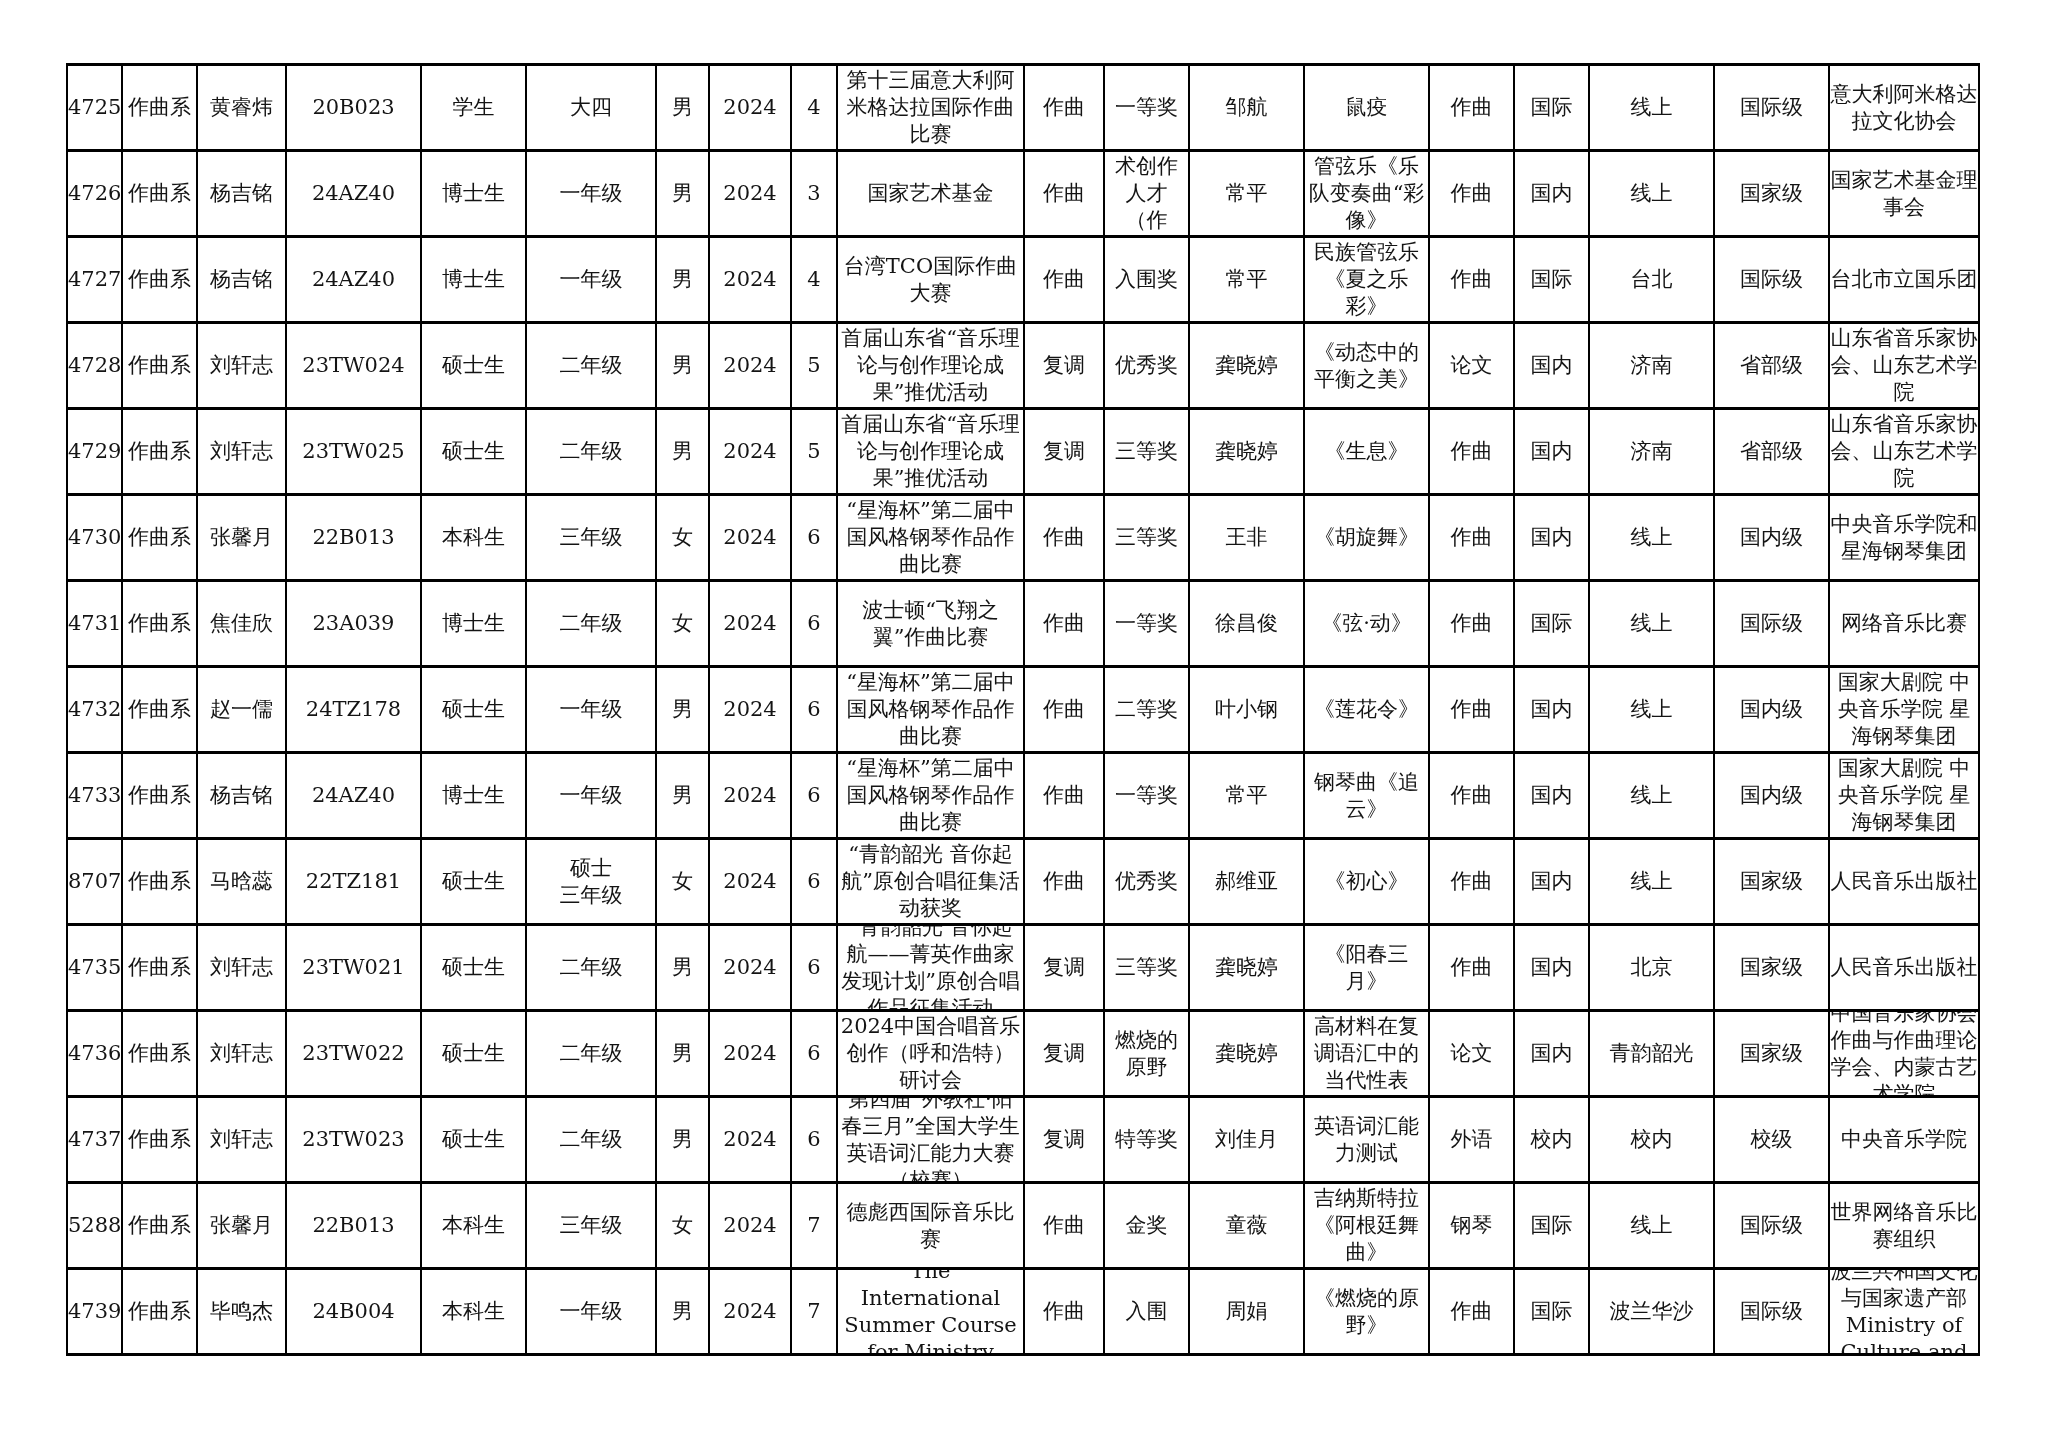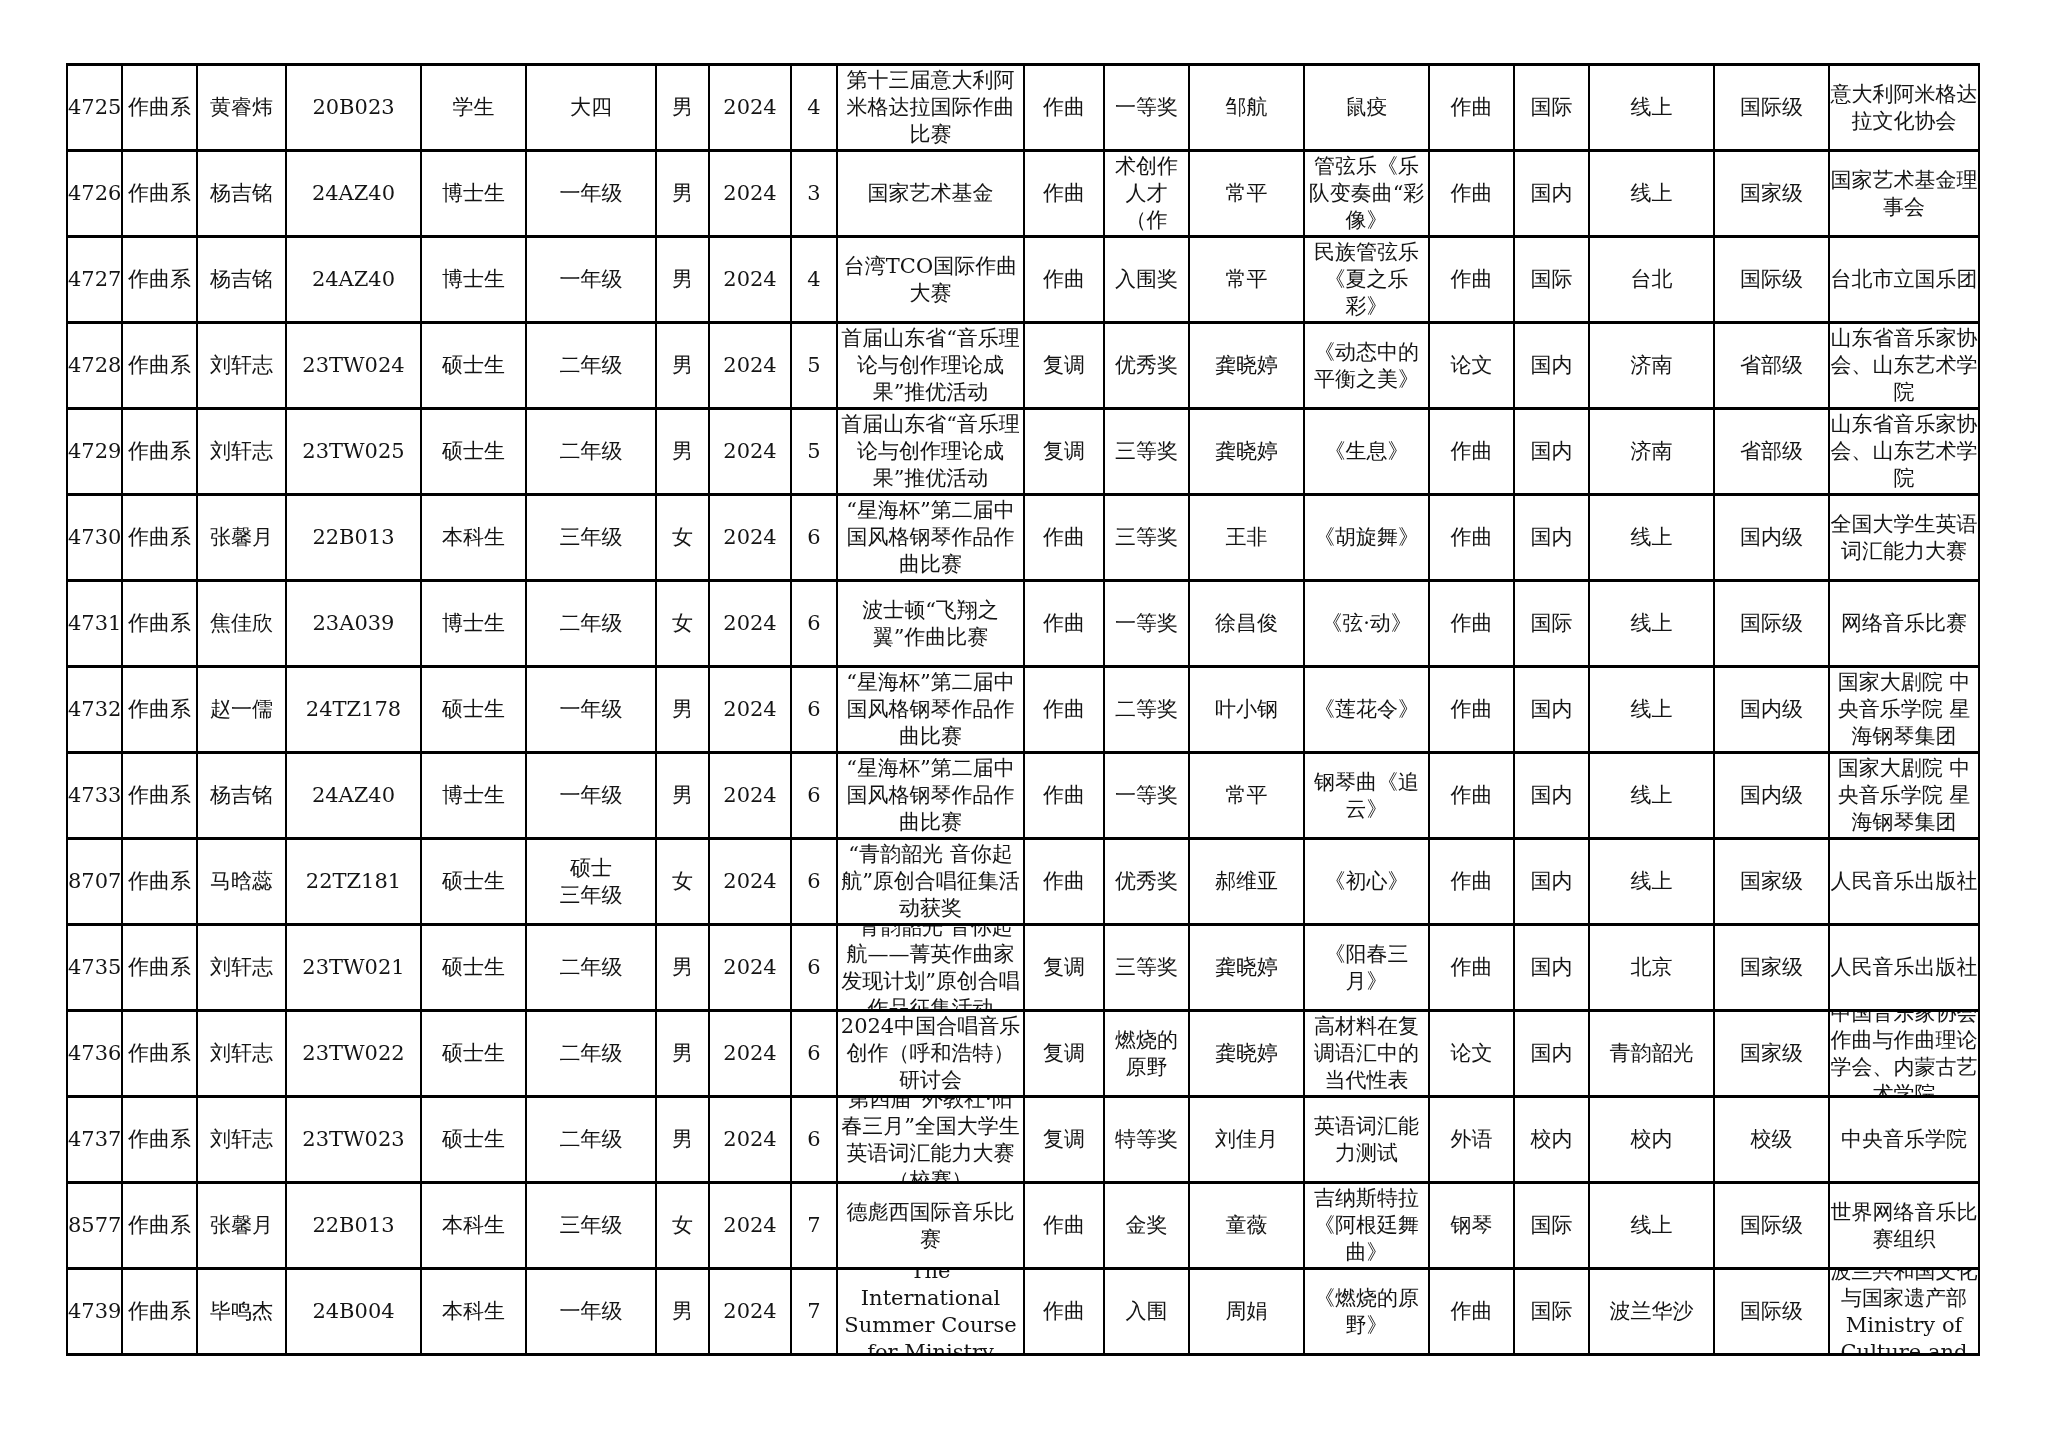--- a/index.html
+++ b/index.html
@@ -672,21 +672,21 @@
               <span>线上</span>
             </div>
           </td>
           <td>
             <div class="cw">
               <span>国内级</span>
             </div>
           </td>
           <td>
             <div class="cw">
-              <span>全国大学生英语词汇能力大赛</span>
+              <span>中央音乐学院和星海钢琴集团</span>
             </div>
           </td>
         </tr>
         <tr>
           <td>
             <div class="cw">
               <span>4731</span>
             </div>
           </td>
           <td>
@@ -1359,21 +1359,21 @@
           </td>
           <td>
             <div class="cw">
               <span>中央音乐学院</span>
             </div>
           </td>
         </tr>
         <tr>
           <td>
             <div class="cw">
-              <span>8577</span>
+              <span>5288</span>
             </div>
           </td>
           <td>
             <div class="cw">
               <span>作曲系</span>
             </div>
           </td>
           <td>
             <div class="cw">
               <span>张馨月</span>

